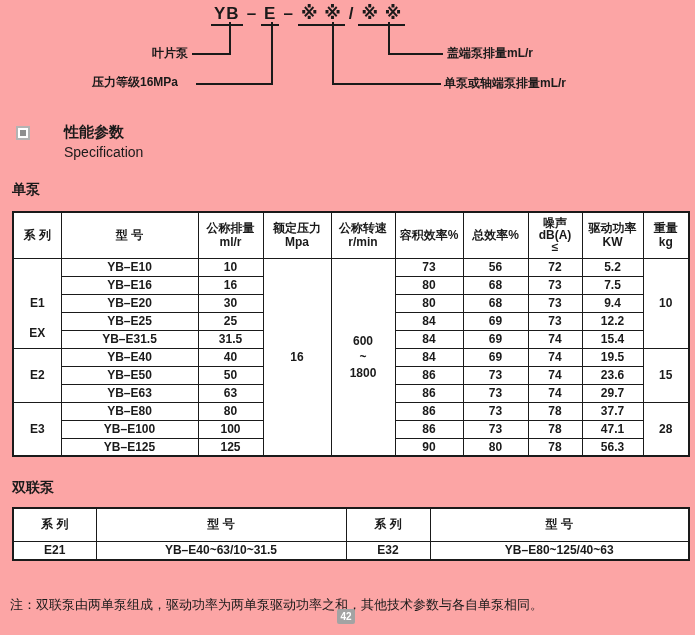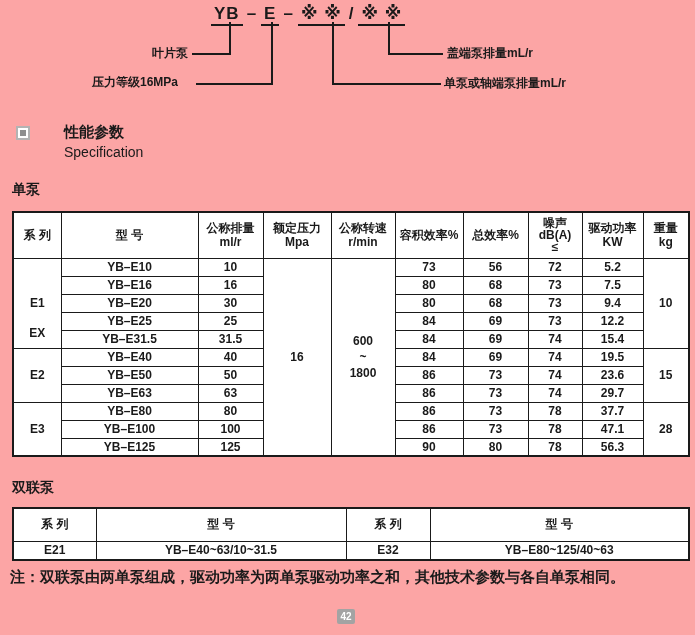--- a/index.html
+++ b/index.html
@@ -54,21 +54,21 @@
   .hdr-line { line-height: 14px; }
   .hdr-line.small { line-height: 12px; }
   .series-cell-stack { display: flex; flex-direction: column; align-items: center; gap: 16px; margin-top: 29px; }
   .speed-stack div { line-height: 16px; }
 
   .t-double { top: 507px; width: 676px; }
   .t-double thead tr { height: 33px; }
   .t-double tbody tr { height: 19px; }
 
   
-  .footnote { position: absolute; left: 10px; top: 568px; font-size: 15px; font-weight: bold; }
+  .footnote { position: absolute; left: 10px; top: 596px; font-size: 13px; font-weight: normal; }
   .page-badge {
     position: absolute; left: 337px; top: 609px; width: 18px; height: 15px;
     background: #a3a3a3; color: #ffffff; font-size: 10px; font-weight: bold;
     display: flex; align-items: center; justify-content: center; border-radius: 2px;
   }
 </style>
 </head>
 <body>
 
 <div class="page">

